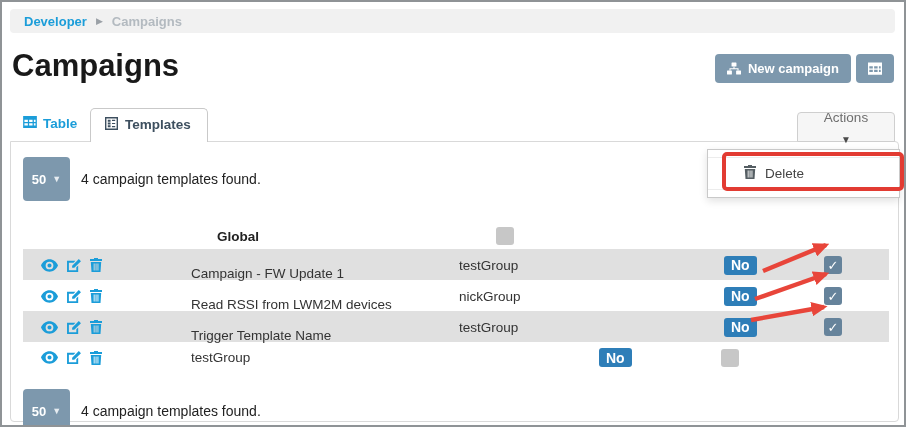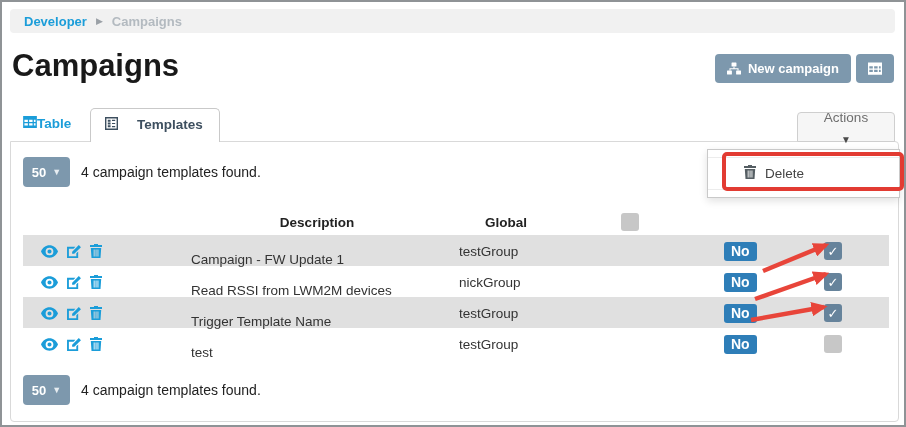--- a/index.html
+++ b/index.html
@@ -39,29 +39,29 @@
     background: #7d98ad; color: #fff;
     border: none; border-radius: 4px;
     font-family: inherit; font-size: 13px; font-weight: bold;
     display: flex; align-items: center; gap: 7px; cursor: pointer;
   }
   .btn-slate svg { display: block; }
 
   
   .tab-table {
     position: absolute; left: 21px; top: 114px;
-    display: flex; align-items: center; 
+    display: flex; align-items: center; gap: 6px;
     color: #1b9dd9; font-size: 13.5px; font-weight: bold; cursor: pointer;
   }
   .tab-templates {
     position: absolute; left: 88px; top: 106px; height: 34px;
     background: #fff;
     border: 1px solid #c9c9c9; border-bottom: none;
     border-radius: 5px 5px 0 0;
-    display: flex; align-items: center; gap: 19px;
+    display: flex; align-items: center; gap: 7px;
     padding: 0 16px 2px 14px;
     color: #3d4f5f; font-size: 13.5px; font-weight: bold;
     z-index: 2; cursor: pointer;
   }
 
   
   .actions-btn {
     position: absolute; right: 9px; top: 110px; height: 30px; width: 98px;
     background: #f6f6f6; border: 1px solid #cfcfcf; border-radius: 4px 4px 0 0;
     display: flex; align-items: center; justify-content: center; gap: 9px;
@@ -72,21 +72,21 @@
   
   .panel {
     position: absolute; left: 8px; top: 139px; width: 889px; height: 281px;
     background: #fff; border: 1px solid #d9d9d9; border-radius: 0 4px 4px 4px;
   }
   .pag-row {
     display: flex; align-items: center; gap: 11px;
     margin: 15px 0 0 12px;
   }
   .page-size-btn {
-    width: 47px; height: 30px;
+    width: 47px; height: 44px;
     background: #7d98ad; color: #fff; border: none; border-radius: 4px;
     font-family: inherit; font-size: 13px; font-weight: bold;
     display: flex; align-items: center; justify-content: center; gap: 6px;
     cursor: pointer;
   }
   .page-size-caret { font-size: 9px; color: #e6ecf1; }
   .pag-summary { font-size: 14px; color: #222; }
 
   
   .tmpl-table { margin: 22px 11px 0 12px; width: 866px; font-size: 13.5px; }
@@ -213,21 +213,20 @@
         <span>50</span>
         <span class="page-size-caret">▼</span>
       </button>
       <span class="pag-summary">4 campaign templates found.</span>
     </div>
 
     <div class="tmpl-table">
 
       <div class="t-row t-head">
         <div></div>
-        <div class="th-desc">Description</div>
         <div class="th-global">Global</div>
         <div class="th-check">
           <span class="checkbox"></span>
         </div>
       </div>
 
       <div class="t-row t-data">
         <div class="cell-actions">
           <span>
               <svg width="17" height="13" viewBox="0 0 18 13">
@@ -331,21 +330,20 @@
                   <path d="M5.5 7.2L12.7 0 15 2.3 7.8 9.5H5.5V7.2z"></path>
                 </g>
               </svg>
             </span>
           <span>
               <svg width="12" height="14" viewBox="0 0 12 14">
                 <path fill="#1b9dd9" d="M4 0h4v1h4v2H0V1h4V0zM.8 4h10.4l-.7 10H1.5L.8 4zm2.9 1.6v6.8h.9V5.6h-.9zm1.9 0v6.8h.9V5.6h-.9zm1.9 0v6.8h.9V5.6h-.9z"></path>
               </svg>
             </span>
         </div>
-        <div class="cell-name">test</div>
         <div class="cell-group">testGroup</div>
         <div class="cell-desc"></div>
         <div class="cell-global"><span class="badge-no">No</span></div>
         <div class="cell-check">
             <span class="checkbox"></span>
           </div>
       </div>
     </div>
 
     <div class="pag-row" style="margin-top:16px;">

